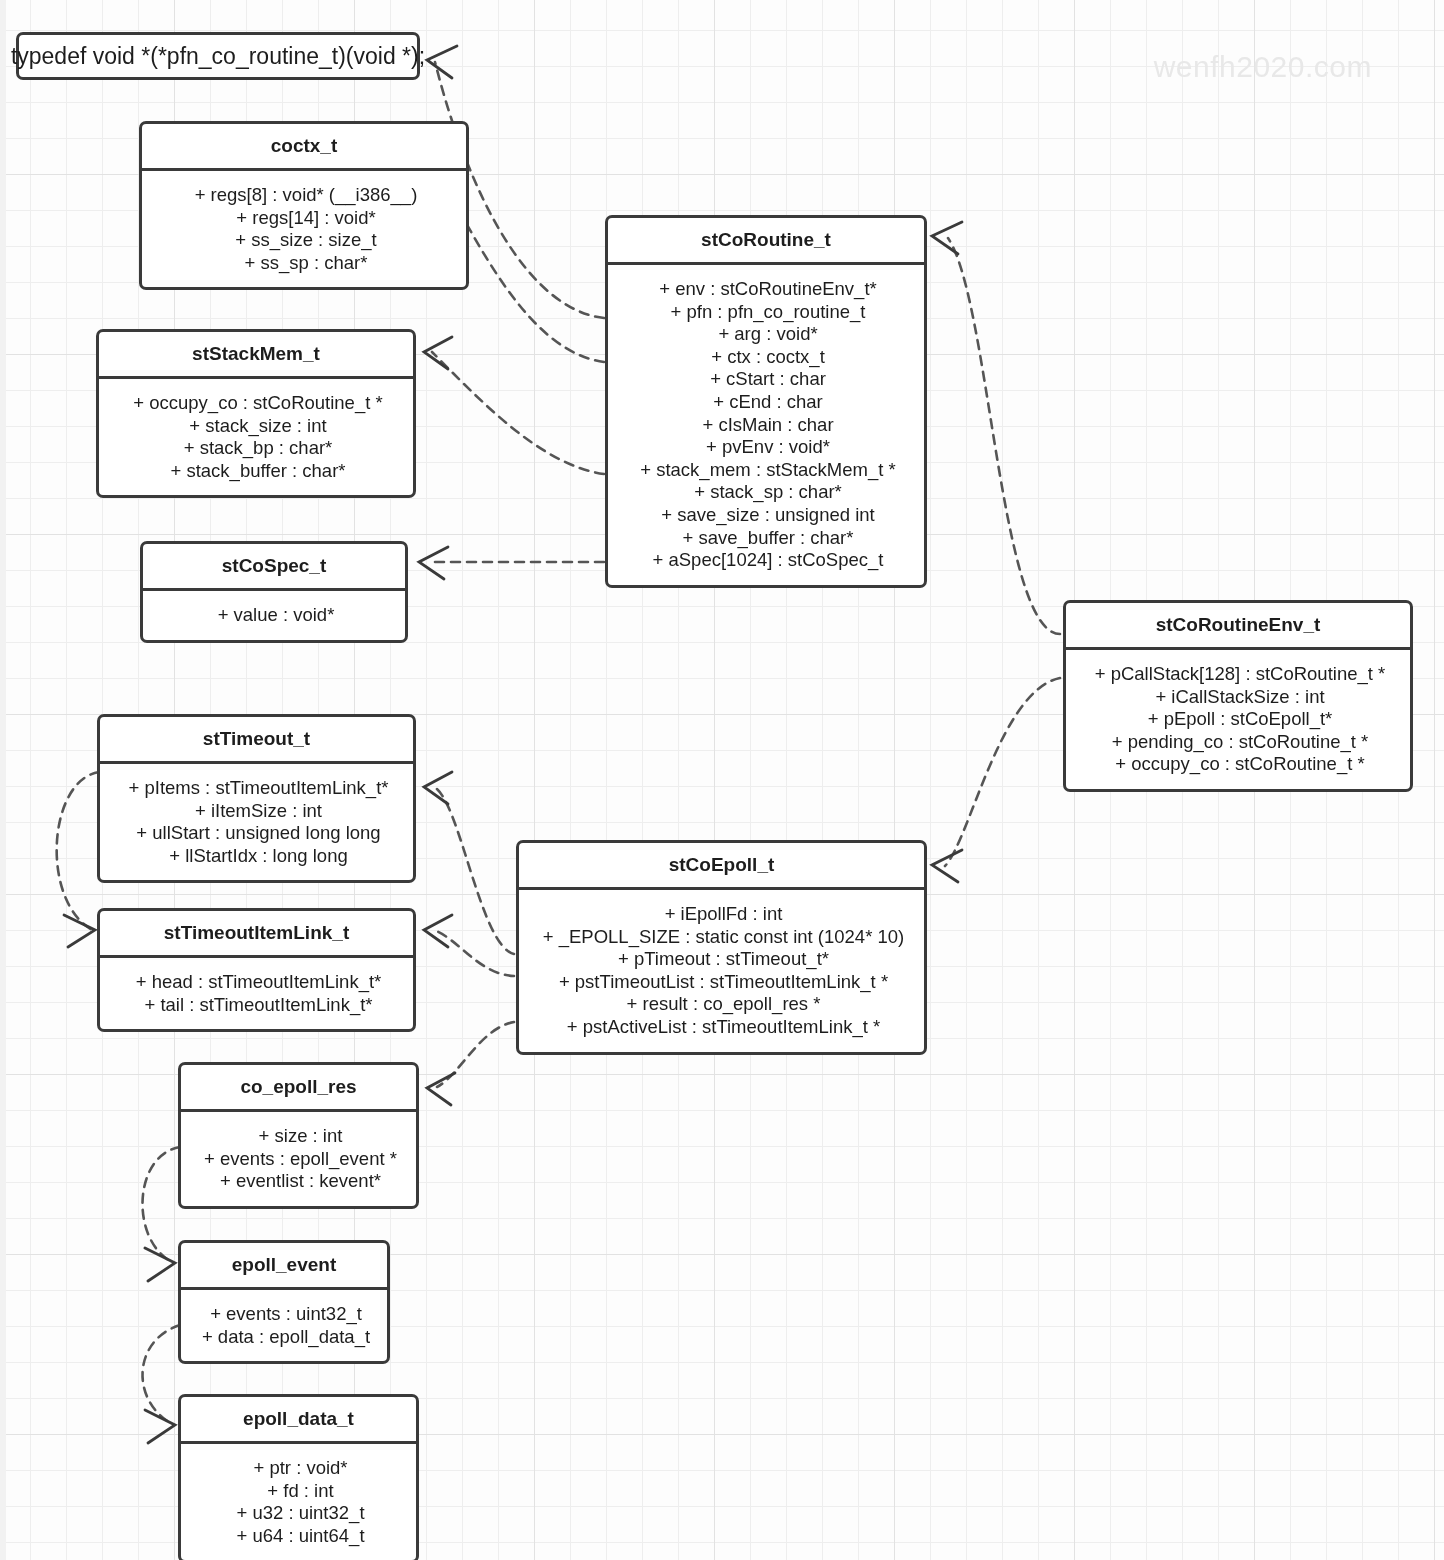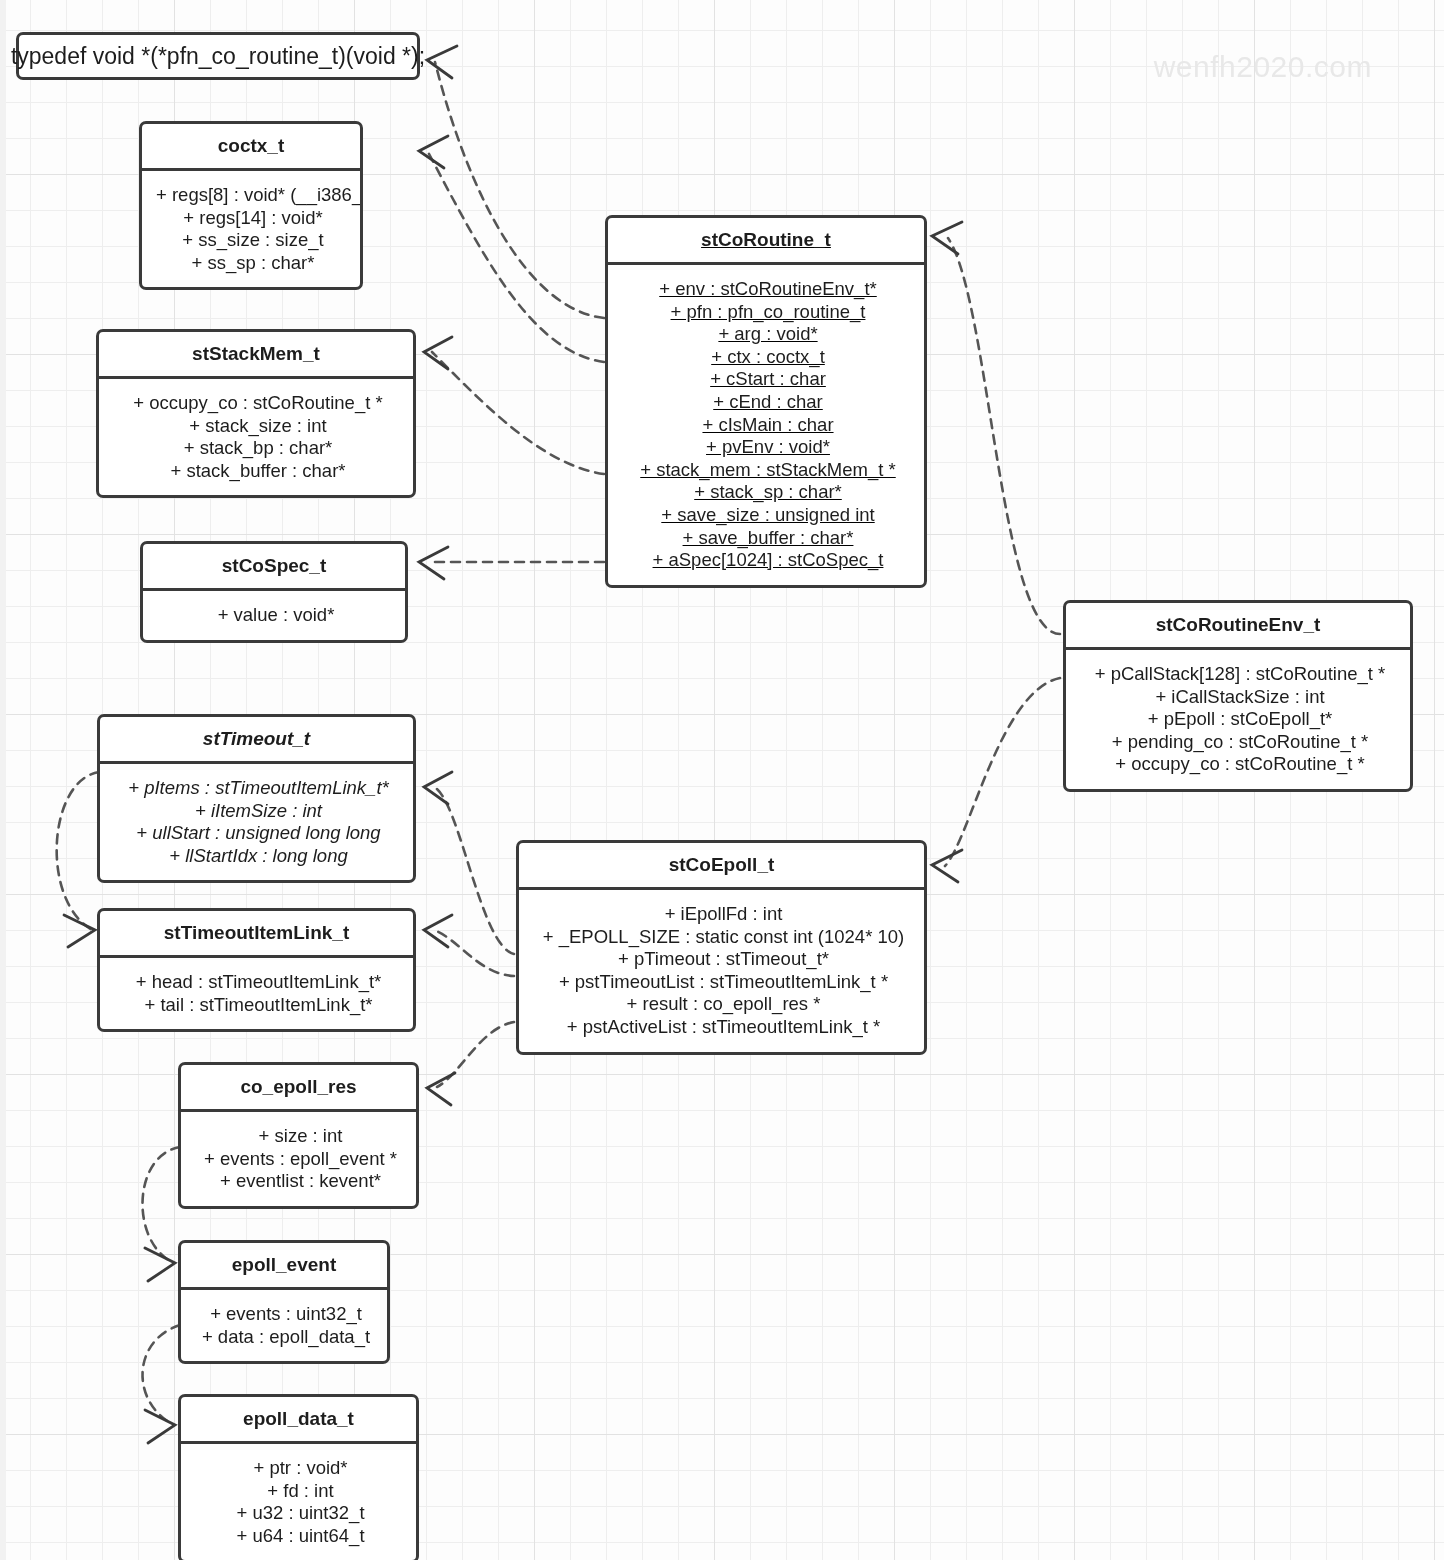--- a/index.html
+++ b/index.html
@@ -156,21 +156,21 @@
     <path d="M 64,915 L 95,930 L 68,947"></path>
     <path d="M 145,1248 L 175,1263 L 148,1281"></path>
     <path d="M 145,1410 L 175,1425 L 148,1443"></path>
   </g>
 </svg>
 
 <div class="uml-plain" style="left:16px; top:32px; width:404px; height:48px;">
   <span>typedef void *(*pfn_co_routine_t)(void *);</span>
 </div>
 
-<div class="uml-box" style="left:139px; top:121px; width:224px;">
+<div class="uml-box" style="left:139px; top:121px; width:330px;">
   <div class="uml-title">coctx_t</div>
   <div class="uml-body">
     <div class="uml-attr">+ regs[8] : void* (__i386__)</div>
     <div class="uml-attr">+ regs[14] : void*</div>
     <div class="uml-attr">+ ss_size : size_t</div>
     <div class="uml-attr">+ ss_sp : char*</div>
   </div>
 </div>
 
 <div class="uml-box" style="left:96px; top:329px; width:320px;">
@@ -183,21 +183,21 @@
   </div>
 </div>
 
 <div class="uml-box" style="left:140px; top:541px; width:268px;">
   <div class="uml-title">stCoSpec_t</div>
   <div class="uml-body">
     <div class="uml-attr">+ value : void*</div>
   </div>
 </div>
 
-<div class="uml-box" style="left:605px; top:215px; width:322px;text-decoration:underline;">
+<div class="uml-box" style="left:605px; top:215px; width:322px;">
   <div class="uml-title">stCoRoutine_t</div>
   <div class="uml-body">
     <div class="uml-attr">+ env : stCoRoutineEnv_t*</div>
     <div class="uml-attr">+ pfn :  pfn_co_routine_t</div>
     <div class="uml-attr">+ arg : void*</div>
     <div class="uml-attr">+ ctx : coctx_t</div>
     <div class="uml-attr">+ cStart : char</div>
     <div class="uml-attr">+ cEnd : char</div>
     <div class="uml-attr">+ cIsMain : char</div>
     <div class="uml-attr">+ pvEnv : void*</div>
@@ -213,21 +213,21 @@
   <div class="uml-title">stCoRoutineEnv_t</div>
   <div class="uml-body">
     <div class="uml-attr">+ pCallStack[128] : stCoRoutine_t *</div>
     <div class="uml-attr">+ iCallStackSize : int</div>
     <div class="uml-attr">+ pEpoll : stCoEpoll_t*</div>
     <div class="uml-attr">+ pending_co : stCoRoutine_t *</div>
     <div class="uml-attr">+ occupy_co : stCoRoutine_t *</div>
   </div>
 </div>
 
-<div class="uml-box" style="left:97px; top:714px; width:319px;font-style:italic;">
+<div class="uml-box" style="left:97px; top:714px; width:319px;">
   <div class="uml-title">stTimeout_t</div>
   <div class="uml-body">
     <div class="uml-attr">+ pItems : stTimeoutItemLink_t*</div>
     <div class="uml-attr">+ iItemSize : int</div>
     <div class="uml-attr">+ ullStart : unsigned long long</div>
     <div class="uml-attr">+ llStartIdx : long long</div>
   </div>
 </div>
 
 <div class="uml-box" style="left:97px; top:908px; width:319px;">

